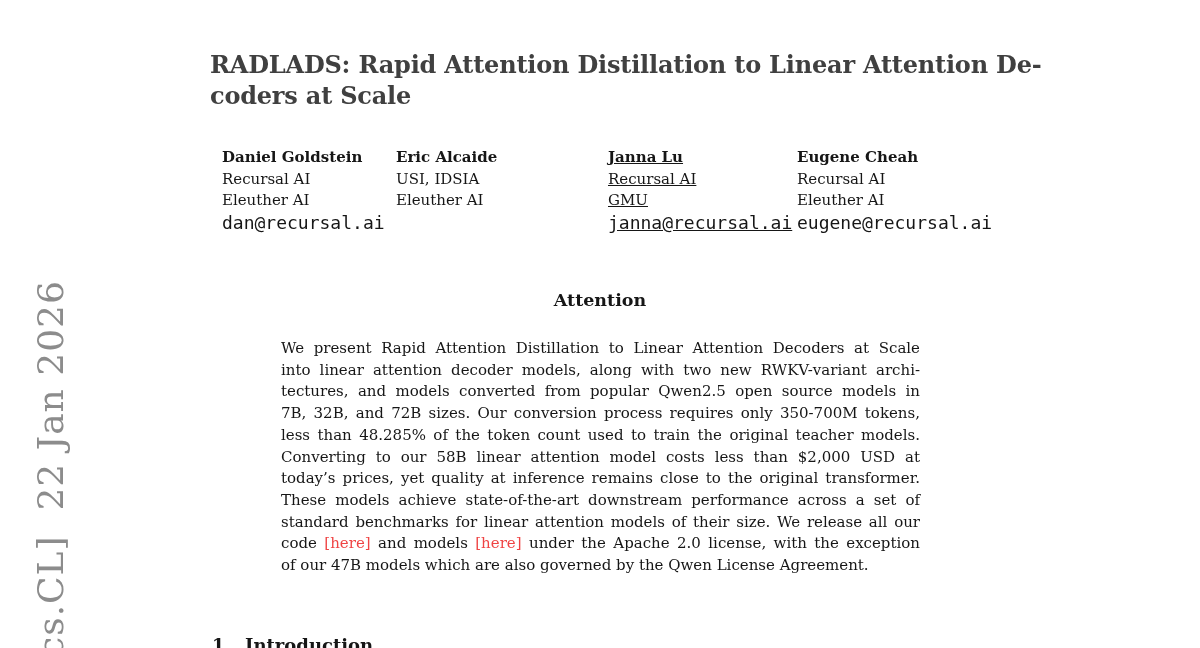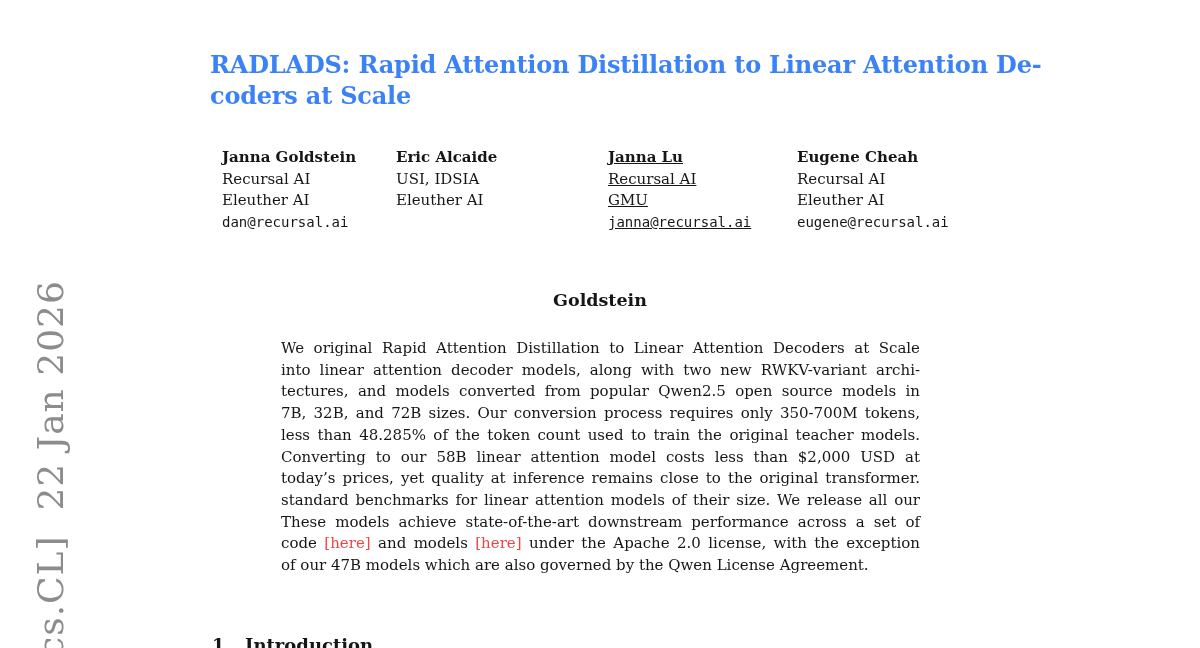--- a/index.html
+++ b/index.html
@@ -26,35 +26,35 @@
     white-space: nowrap;
   }
 
   .title {
     position: absolute;
     left: 210px;
     top: 49px;
     font-size: 24px;
     font-weight: bold;
     line-height: 31px;
-    color: #3b82f6;
+    color: #404040;
     letter-spacing: -0.2px;
     white-space: nowrap;
   }
 
   .authors { position: absolute; top: 147px; left: 0; width: 1200px; height: 100px; }
   .author  { position: absolute; top: 0; font-size: 15px; line-height: 21.7px; white-space: nowrap; }
   .author.a0 { left: 222px; }
   .author.a1 { left: 396px; }
   .author.a2 { left: 608px; text-decoration: underline; }
   .author.a3 { left: 797px; }
   .author .name  { font-weight: bold; }
   .author .email {
     font-family: "DejaVu Sans Mono", "Liberation Mono", monospace;
-    font-size: 14px;
+    font-size: 18px;
   }
 
   .abs-head {
     position: absolute;
     left: 282px;
     width: 636px;
     top: 290px;
     text-align: center;
     font-weight: bold;
     font-size: 17.5px;
@@ -89,21 +89,21 @@
 
   <div class="watermark">cs.CL]&nbsp; 22 Jan 2026</div>
 
   <div class="title">
     <div>RADLADS: Rapid Attention Distillation to Linear Attention De-</div>
     <div>coders at Scale</div>
   </div>
 
   <div class="authors">
     <div class="author a0">
-      <div class="name">Janna Goldstein</div>
+      <div class="name">Daniel Goldstein</div>
       <div class="affil">Recursal AI</div>
       <div class="affil">Eleuther AI</div>
       <div class="email">dan@recursal.ai</div>
     </div>
     <div class="author a1">
       <div class="name">Eric Alcaide</div>
       <div class="affil">USI, IDSIA</div>
       <div class="affil">Eleuther AI</div>
     </div>
     <div class="author a2">
@@ -113,32 +113,32 @@
       <div class="email">janna@recursal.ai</div>
     </div>
     <div class="author a3">
       <div class="name">Eugene Cheah</div>
       <div class="affil">Recursal AI</div>
       <div class="affil">Eleuther AI</div>
       <div class="email">eugene@recursal.ai</div>
     </div>
   </div>
 
-  <div class="abs-head">Goldstein</div>
+  <div class="abs-head">Attention</div>
 
   <div class="abstract">
-    <div class="abs-line">We original Rapid Attention Distillation to Linear Attention Decoders at Scale</div>
+    <div class="abs-line">We present Rapid Attention Distillation to Linear Attention Decoders at Scale</div>
     <div class="abs-line">into linear attention decoder models, along with two new RWKV-variant archi-</div>
     <div class="abs-line">tectures, and models converted from popular Qwen2.5 open source models in</div>
     <div class="abs-line">7B, 32B, and 72B sizes. Our conversion process requires only 350-700M tokens,</div>
     <div class="abs-line">less than 48.285% of the token count used to train the original teacher models.</div>
     <div class="abs-line">Converting to our 58B linear attention model costs less than $2,000 USD at</div>
     <div class="abs-line">today’s prices, yet quality at inference remains close to the original transformer.</div>
+    <div class="abs-line">These models achieve state-of-the-art downstream performance across a set of</div>
     <div class="abs-line">standard benchmarks for linear attention models of their size. We release all our</div>
-    <div class="abs-line">These models achieve state-of-the-art downstream performance across a set of</div>
     <div class="abs-line"><span>code </span><span class="link">[here]</span><span> and models </span><span class="link">[here]</span><span> under the Apache 2.0 license, with the exception</span></div>
     <div class="abs-line last-line">of our 47B models which are also governed by the Qwen License Agreement.</div>
   </div>
 
   <div class="section-head">
     <span class="sec-num">1</span><span>Introduction</span>
   </div>
 
 </div>
 

